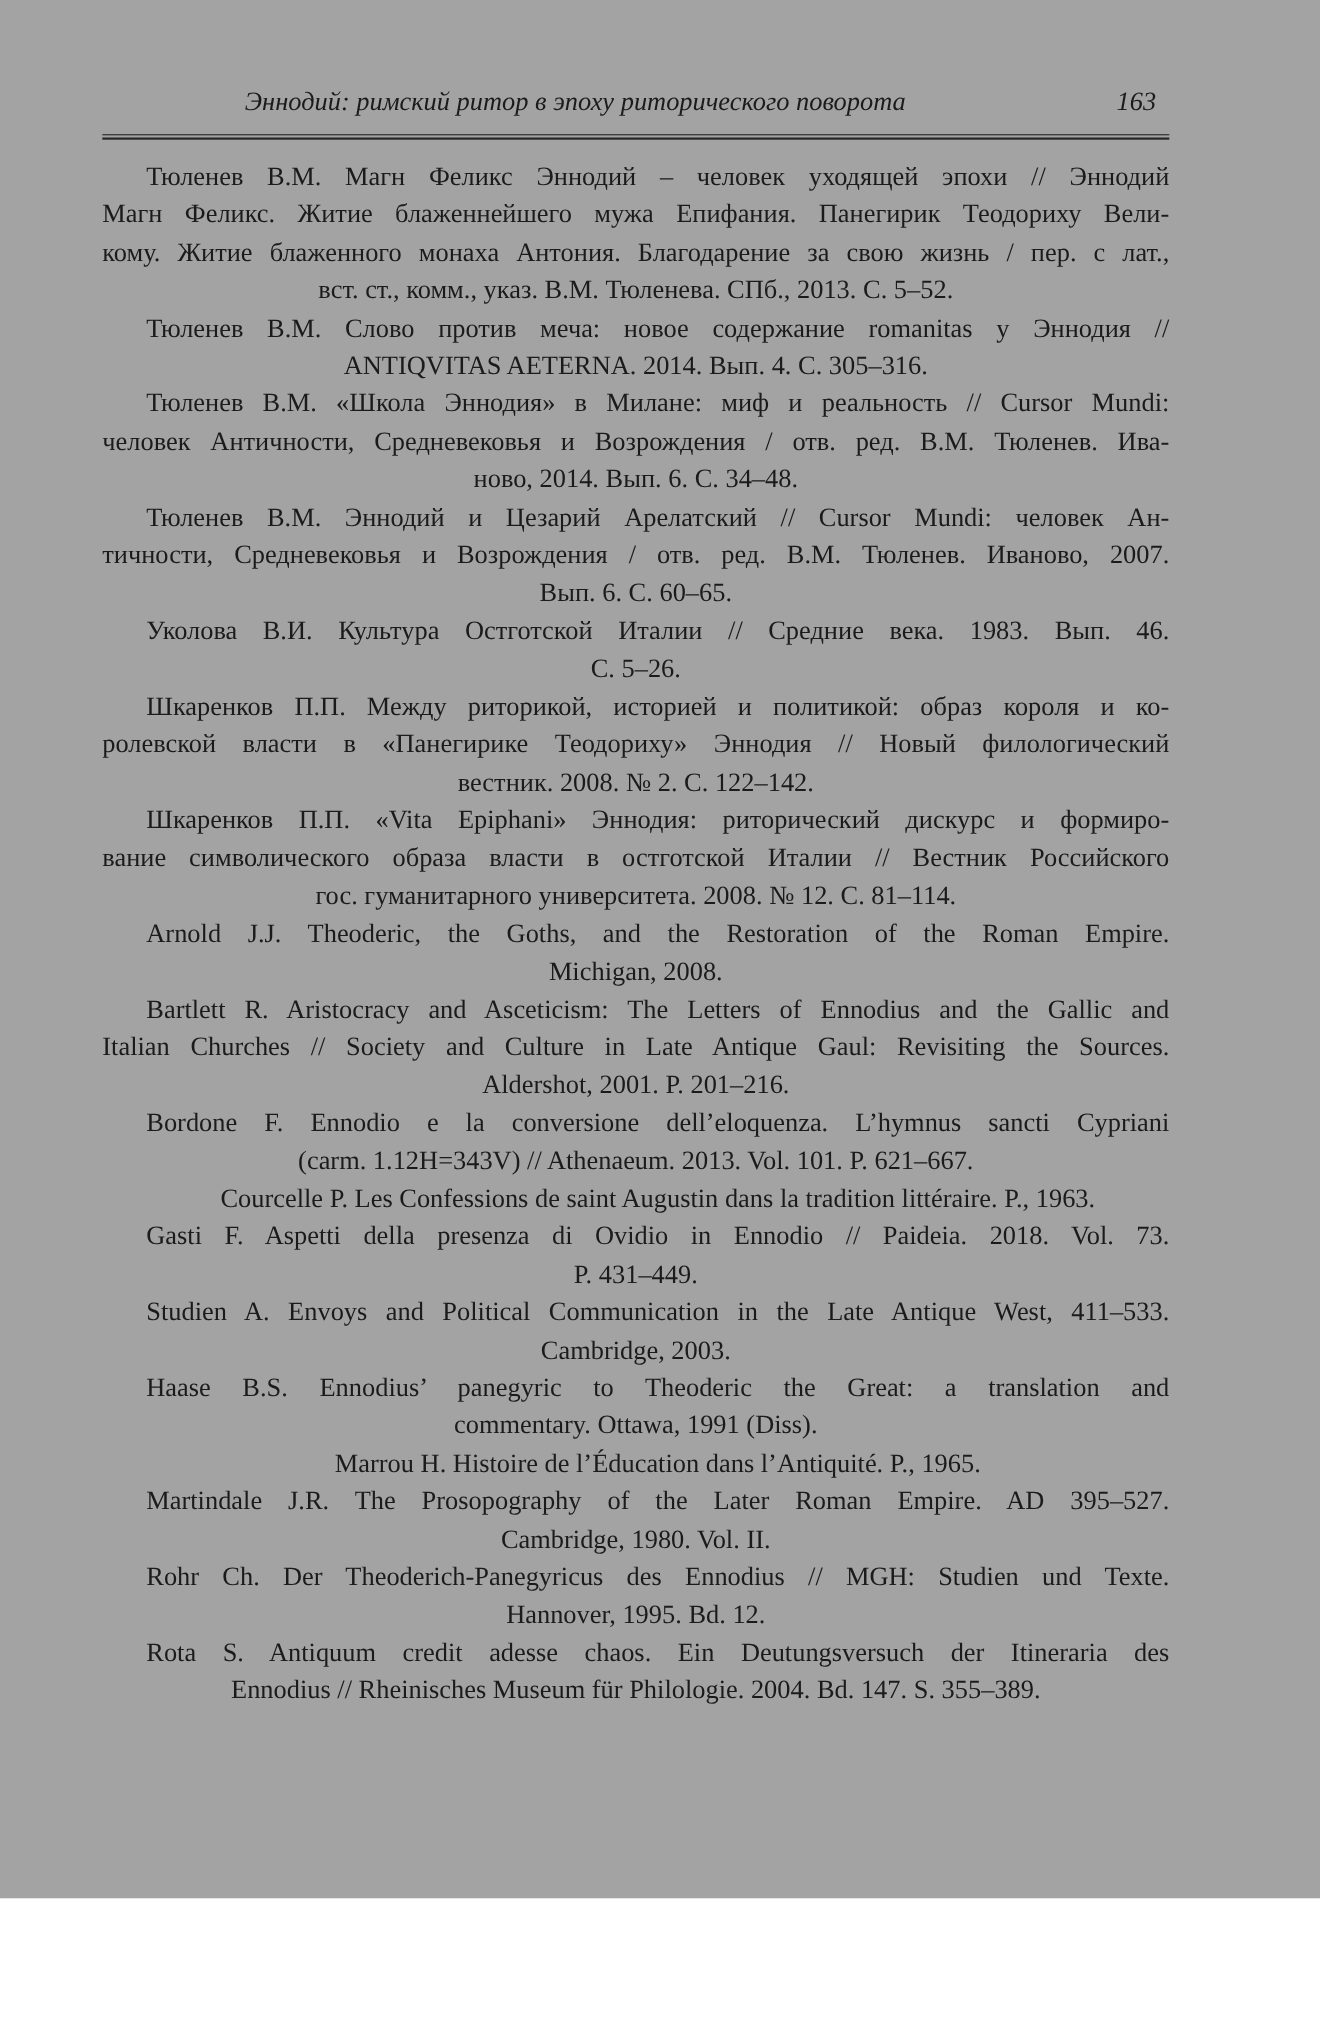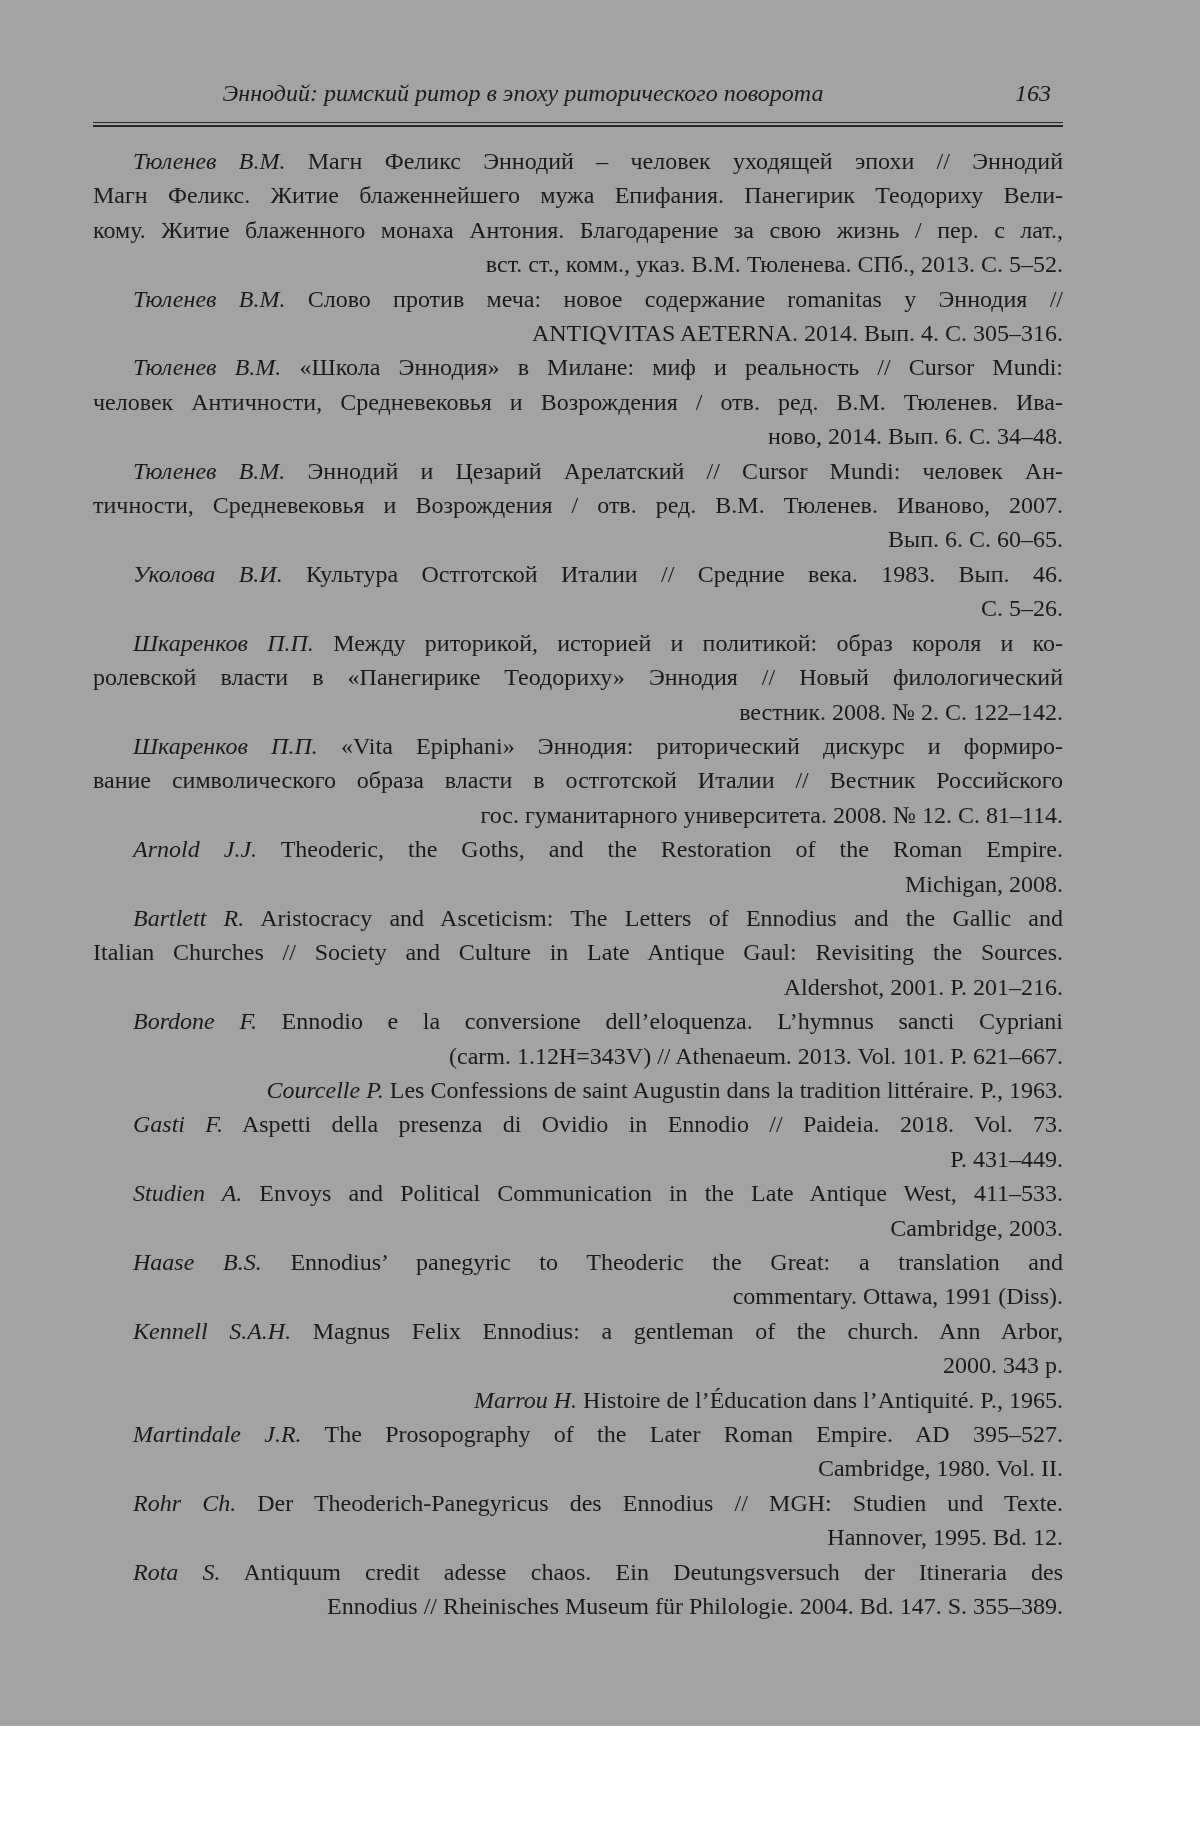--- a/index.html
+++ b/index.html
@@ -41,32 +41,32 @@
     border-bottom:2.5px solid #262626;
   }
   .bibliography{
     margin-top:17px;
     font-size:24px;
     line-height:34.4px;
   }
   .entry{margin:0;padding:0;}
   .line{
     width:970px;
-    text-align:right;
+    text-align:center;
     white-space:normal;
     overflow:hidden;
   }
   .line.just{
     text-align:justify;
     text-align-last:justify;
   }
   .line.first{
     text-indent:40px;
   }
-  .author{font-style:italic;}
+  .author{}
 </style>
 </head>
 <body>
 
 <div class="page">
   <div class="textblock">
     <div class="running-head">
       <div class="running-title">Эннодий: римский ритор в эпоху риторического поворота</div>
       <div class="folio">163</div>
     </div>
@@ -128,24 +128,20 @@
         </div>
         <div class="entry">
           <div class="line first just"><span class="author">Studien A.</span> Envoys and Political Communication in the Late Antique West, 411–533.</div>
           <div class="line">Cambridge, 2003.</div>
         </div>
         <div class="entry">
           <div class="line first just"><span class="author">Haase B.S.</span> Ennodius’ panegyric to Theoderic the Great: a translation and</div>
           <div class="line">commentary. Ottawa, 1991 (Diss).</div>
         </div>
         <div class="entry">
-          <div class="line first just"><span class="author">Kennell S.A.H.</span> Magnus Felix Ennodius: a gentleman of the church. Ann Arbor,</div>
-          <div class="line">2000. 343 p.</div>
-        </div>
-        <div class="entry">
           <div class="line first"><span class="author">Marrou H.</span> Histoire de l’Éducation dans l’Antiquité. P., 1965.</div>
         </div>
         <div class="entry">
           <div class="line first just"><span class="author">Martindale J.R.</span> The Prosopography of the Later Roman Empire. AD 395–527.</div>
           <div class="line">Cambridge, 1980. Vol. II.</div>
         </div>
         <div class="entry">
           <div class="line first just"><span class="author">Rohr Ch.</span> Der Theoderich-Panegyricus des Ennodius // MGH: Studien und Texte.</div>
           <div class="line">Hannover, 1995. Bd. 12.</div>
         </div>

